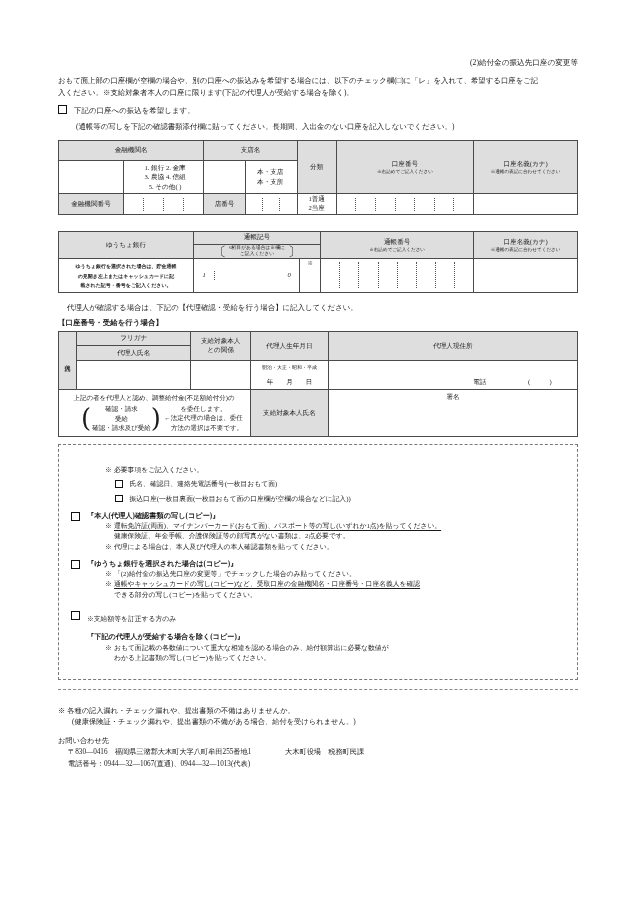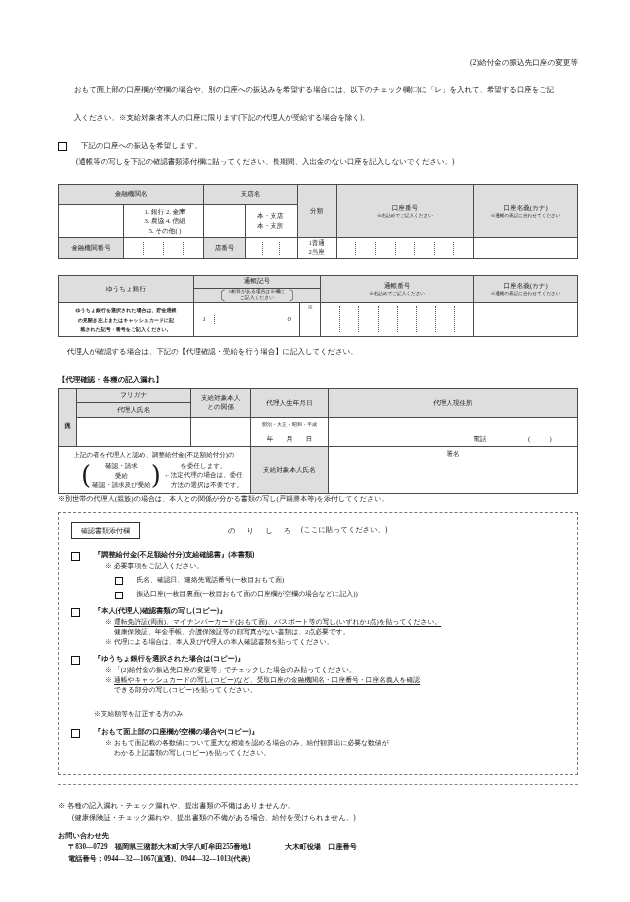--- a/index.html
+++ b/index.html
@@ -25,21 +25,21 @@
   }
 
   
   .t { font-size: 7.2px; line-height: 1.55; letter-spacing: .01em; }
   .t65 { font-size: 6.5px; line-height: 1.45; }
   .t5 { font-size: 5px; line-height: 1.3; }
   .b { font-weight: bold; }
   .u { text-decoration: underline; text-underline-offset: 1.5px; }
 
   .sec-title { font-size: 7.6px; margin: 0 0 7px 0; text-align: right; }
-  .para { font-size: 7.4px; line-height: 1.62; margin: 16px; text-align: justify; }
+  .para { font-size: 7.4px; line-height: 1.62; margin: 0; text-align: justify; }
   .indent1 { margin-left: 9px; }
   .indent2 { margin-left: 18px; }
 
   
   .cbox {
     display: inline-block;
     width: 9px; height: 9px;
     border: 1.4px solid #111;
     box-sizing: border-box;
     vertical-align: -1px;
@@ -47,21 +47,21 @@
   }
   .cbox-sm {
     display: inline-block;
     width: 7.5px; height: 7.5px;
     border: 1.3px solid #111;
     box-sizing: border-box;
     vertical-align: -1px;
     background: #fff;
   }
 
-  .row-cb { display: flex; align-items: flex-end; gap: 14px; }
+  .row-cb { display: flex; align-items: flex-start; gap: 7px; }
 
   
   table.form {
     border-collapse: collapse;
     width: 100%;
     table-layout: fixed;
   }
   table.form td, table.form th {
     border: 0.7px solid #4a4a4a;
     padding: 1px 2px;
@@ -120,21 +120,21 @@
   .doc-title { font-size: 7.2px; line-height: 1.45; }
   .doc-sub { font-size: 6.8px; line-height: 1.5; }
   .kome { display: inline-block; width: 9px; }
 
   hr.dashed {
     border: none;
     border-top: 1px dashed #888;
     margin: 9px 0 5px 0;
   }
 
-  .footer { margin-top: 7px; font-weight: bold; }
+  .footer { margin-top: 7px; }
   .footer .line { font-size: 7.2px; line-height: 1.6; }
   .brace { font-size: 13px; line-height: 1; }
 </style>
 </head>
 <body>
 
 <div class="page">
 
   <div class="sec-title">(2)給付金の振込先口座の変更等</div>
 
@@ -289,21 +289,21 @@
                 <i></i>
               </span>
         </td>
         <td></td>
       </tr>
     </tbody>
       </table>
   </div>
 
   <div class="para indent1" style="margin-top:9px;">代理人が確認する場合は、下記の【代理確認・受給を行う場合】に記入してください。</div>
-  <div class="t b" style="font-size:7.4px;margin-top:3px;">【代理確認・各種の記入漏れ】</div>
+  <div class="t b" style="font-size:7.4px;margin-top:3px;">【口座番号・受給を行う場合】</div>
 
   <div style="margin-top:3px;">
     <table class="form">
       <colgroup>
         <col style="width:3.5%">
         <col style="width:22%">
           <col style="width:11.5%">
         <col style="width:15%">
           <col style="width:48%">
       </colgroup>
@@ -358,38 +358,28 @@
         </td>
         <td class="shade">支給対象本人氏名</td>
         <td class="lft" style="vertical-align:top; padding:2px 3px;">
           <span class="t65">署名</span>
         </td>
       </tr>
     </tbody>
       </table>
   </div>
 
-  <div class="t" style="font-size:7px;">※別世帯の代理人(親族)の場合は、本人との関係が分かる書類の写し(戸籍謄本等)を添付してください。</div>
 
   <div class="dashbox">
 
-    <div style="display:flex; align-items:center;">
-      <span class="solidlabel">確認書類添付欄</span>
-      <span class="norishiro" style="margin-left:88px;">の　り　し　ろ</span>
-      <span class="t" style="font-size:7.2px; margin-left:8px;">(ここに貼ってください。)</span>
-    </div>
 
 
     <div class="docs">
 
       <div class="doc-item">
-        <div class="row-cb">
-          <span class="cbox" style="margin-top:1px;"></span>
-          <span class="doc-title b">『調整給付金(不足額給付分)支給確認書』(本書類)</span>
-        </div>
         <div class="doc-sub" style="margin-left:34px;">
           <span class="kome">※</span><span>必要事項をご記入ください。</span>
         </div>
         <div style="margin-left:44px; margin-top:4px;">
           <div class="row-cb" style="margin-bottom:4px;">
             <span class="cbox-sm" style="margin-top:1px;"></span>
             <span class="doc-sub">氏名、確認日、連絡先電話番号(一枚目おもて面)</span>
           </div>
           <div class="row-cb">
             <span class="cbox-sm" style="margin-top:1px;"></span>
@@ -428,40 +418,40 @@
         <div class="doc-sub" style="margin-left:43px;">
           <span>できる部分の写し(コピー)を貼ってください。</span>
         </div>
       </div>
 
       <div class="doc-item" style="margin-top:7px;">
         <div class="row-cb">
           <span class="cbox" style="margin-top:4px;"></span>
           <span style="display:inline-block;">
             <span class="doc-sub">※支給額等を訂正する方のみ</span><br>
-            <span class="doc-title b">『おもて面上部の口座欄が空欄の場合や(コピー)』</span>
+            <span class="doc-title b">『下記の代理人が受給する場合を除く(コピー)』</span>
           </span>
         </div>
         <div class="doc-sub" style="margin-left:34px;">
           <span class="kome">※</span><span>おもて面記載の各数値について重大な相違を認める場合のみ、給付額算出に必要な数値が</span>
         </div>
         <div class="doc-sub" style="margin-left:43px;">
           <span>わかる上記書類の写し(コピー)を貼ってください。</span>
         </div>
       </div>
 
     </div>
   </div>
 
   <hr class="dashed">
   <div class="t" style="font-size:7.2px;margin-top:16px;">※ 各種の記入漏れ・チェック漏れや、提出書類の不備はありませんか。</div>
   <div class="t" style="font-size:7.2px; margin-left:14px;">(健康保険証・チェック漏れや、提出書類の不備がある場合、給付を受けられません。)</div>
 
   <div class="footer">
     <div class="line">お問い合わせ先</div>
     <div class="line" style="margin-left:10px;">
-      <span>〒830—0729　福岡県三潴郡大木町大字八町牟田255番地1</span>
-      <span style="display:inline-block; margin-left:32px;">大木町役場　口座番号</span>
+      <span>〒830—0416　福岡県三潴郡大木町大字八町牟田255番地1</span>
+      <span style="display:inline-block; margin-left:32px;">大木町役場　税務町民課</span>
     </div>
     <div class="line" style="margin-left:10px;">電話番号：0944—32—1067(直通)、0944—32—1013(代表)</div>
   </div>
 
 </div>
 
 </body></html>

